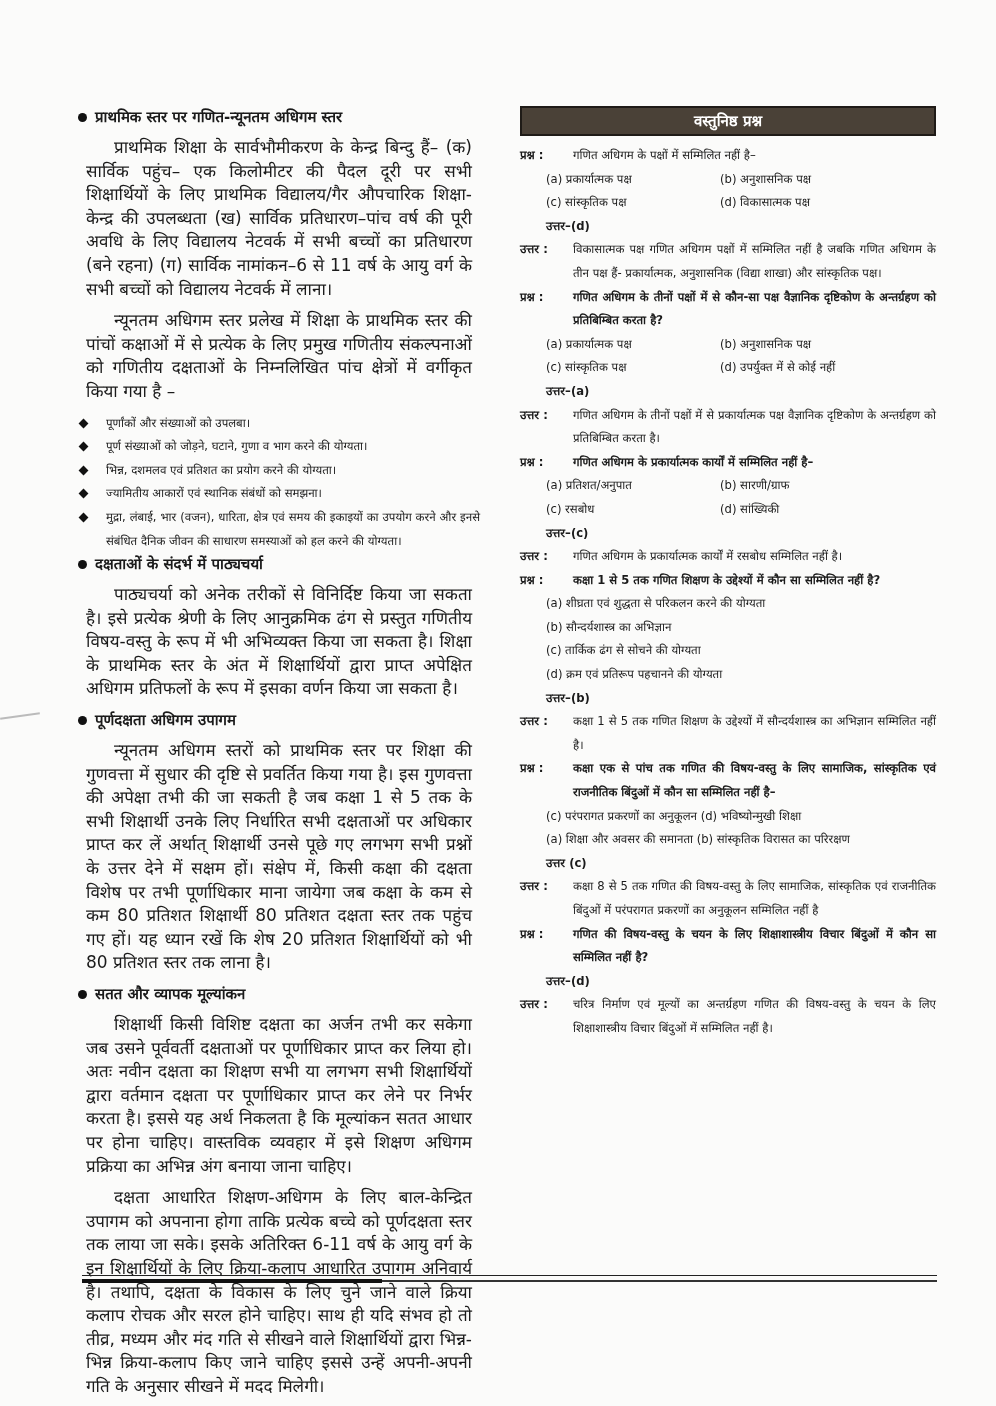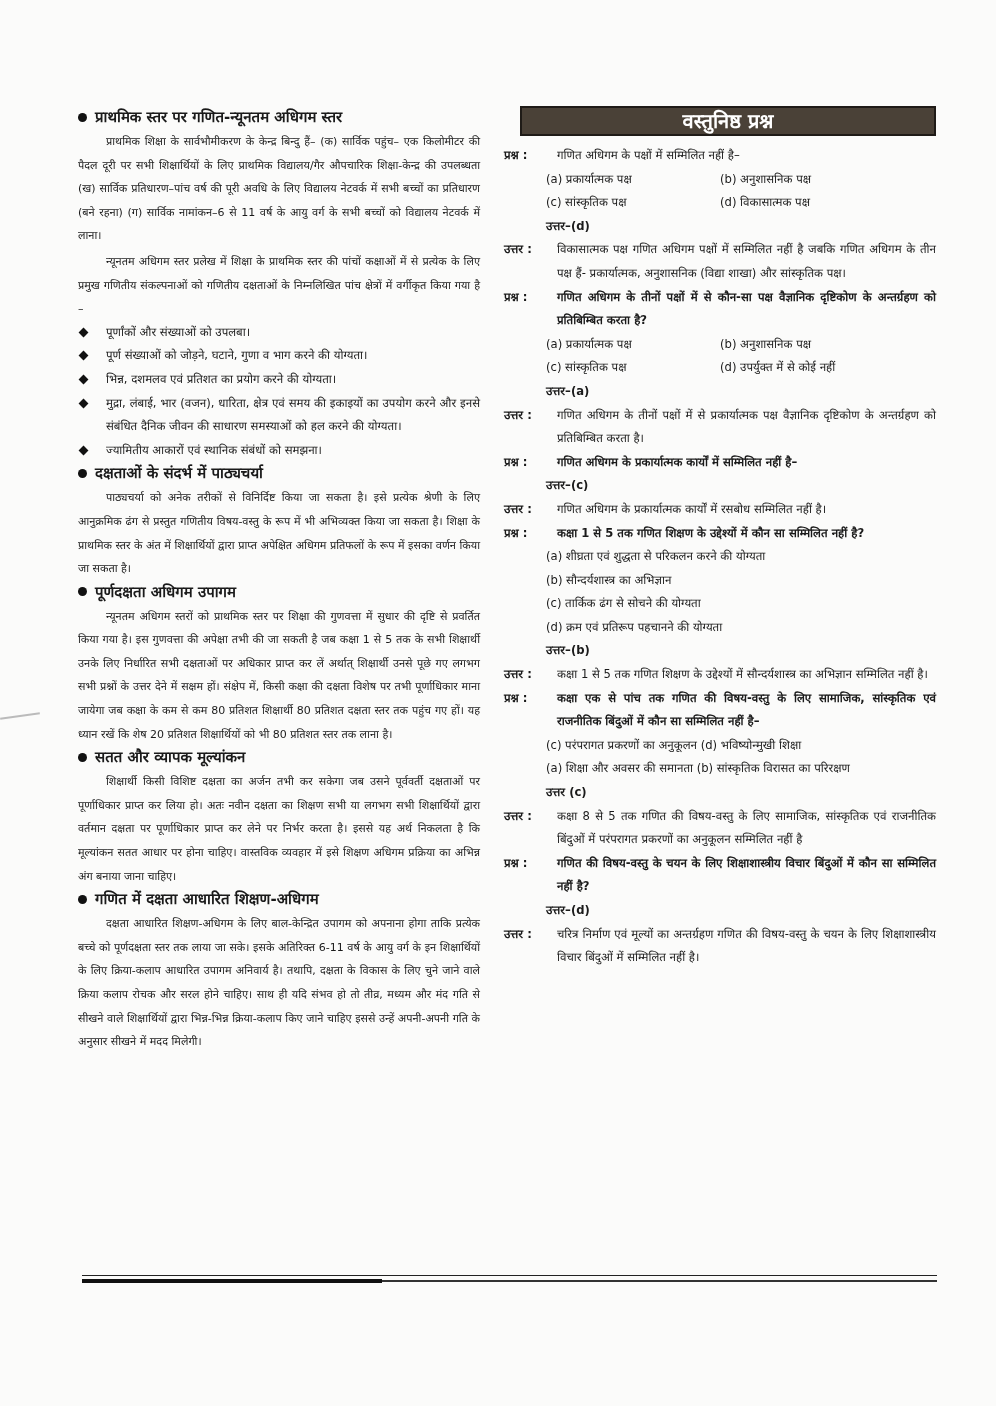--- a/index.html
+++ b/index.html
@@ -5,31 +5,31 @@
   html, body { margin:0; padding:0; }
   body {
     width:996px; height:1406px; background:#fbfbfa; position:relative; overflow:hidden;
     font-family:"DejaVu Sans", sans-serif; color:#1a1a1a;
   }
   .col { position:absolute; top:106px; }
   .left { left:78px; width:402px; }
   .right { left:504px; width:432px; }
   .heading { font-weight:bold; font-size:15px; line-height:22px; margin:0 0 2px 0; display:flex; align-items:center; }
   .heading .dot { display:inline-block; width:9px; height:9px; border-radius:50%; background:#111; margin-right:8px; flex:none; }
-  .para { font-size:11px; line-height:23.6px; text-align:justify; text-indent:28px; margin:0; }
+  .para { font-size:17px; line-height:23.6px; text-align:justify; text-indent:28px; margin:8px; }
   .bullets { list-style:none; margin:0; padding:0; }
   .bullets li { position:relative; padding-left:28px; font-size:11.6px; line-height:23.6px; text-align:justify; }
   .bullets li .diamond { position:absolute; left:2px; top:8px; width:7px; height:7px; background:#111; transform:rotate(45deg); }
   .banner {
-    background:#4a4137; color:#fff; text-align:center; font-weight:bold; font-size:20px;
+    background:#4a4137; color:#fff; text-align:center; font-weight:bold; font-size:15px;
     height:26px; line-height:26px; border:2px solid #1f1b17; margin:0 0 8px 16px;
   }
   .qa { font-size:11.6px; line-height:23.6px; }
   .row { display:flex; }
-  .lbl { flex:none; width:42px; font-weight:bold; }
+  .lbl { flex:none; width:42px; font-weight:bold;margin-left:16px; }
   .txt { flex:1; text-align:justify;margin-left:11px; }
   .txt.b { font-weight:bold; }
   .opts { margin-left:42px; }
   .opt2 { display:flex;gap:36px; }
   .opt2 span { display:block; }
   .opt2 .o1 { width:138px; }
   .ans { margin-left:42px; font-weight:bold; }
   .rule1 { position:absolute; left:82px; top:1275px; width:855px; height:1px; background:#222; }
   .rule2 { position:absolute; left:82px; top:1280px; width:855px; height:2px; background:#333; }
   .rule2b { position:absolute; left:82px; top:1279px; width:300px; height:4px; background:#111; }
@@ -45,22 +45,22 @@
     <h2 class="heading">
         <span class="dot"></span>
         <span>प्राथमिक स्तर पर गणित-न्यूनतम अधिगम स्तर</span>
       </h2>
     <p class="para">प्राथमिक शिक्षा के सार्वभौमीकरण के केन्द्र बिन्दु हैं– (क) सार्विक पहुंच– एक किलोमीटर की पैदल दूरी पर सभी शिक्षार्थियों के लिए प्राथमिक विद्यालय/गैर औपचारिक शिक्षा-केन्द्र की उपलब्धता (ख) सार्विक प्रतिधारण–पांच वर्ष की पूरी अवधि के लिए विद्यालय नेटवर्क में सभी बच्चों का प्रतिधारण (बने रहना) (ग) सार्विक नामांकन–6 से 11 वर्ष के आयु वर्ग के सभी बच्चों को विद्यालय नेटवर्क में लाना।</p>
     <p class="para" style="margin-top:2px">न्यूनतम अधिगम स्तर प्रलेख में शिक्षा के प्राथमिक स्तर की पांचों कक्षाओं में से प्रत्येक के लिए प्रमुख गणितीय संकल्पनाओं को गणितीय दक्षताओं के निम्नलिखित पांच क्षेत्रों में वर्गीकृत किया गया है –</p>
     <ul class="bullets">
       <li><span class="diamond"></span><span>पूर्णांकों और संख्याओं को उपलबा।</span></li>
       <li><span class="diamond"></span><span>पूर्ण संख्याओं को जोड़ने, घटाने, गुणा व भाग करने की योग्यता।</span></li>
       <li><span class="diamond"></span><span>भिन्न, दशमलव एवं प्रतिशत का प्रयोग करने की योग्यता।</span></li>
+      <li><span class="diamond"></span><span>ज्यामितीय आकारों एवं स्थानिक संबंधों को समझना।</span></li>
       <li><span class="diamond"></span><span>मुद्रा, लंबाई, भार (वजन), धारिता, क्षेत्र एवं समय की इकाइयों का उपयोग करने और इनसे संबंधित दैनिक जीवन की साधारण समस्याओं को हल करने की योग्यता।</span></li>
-      <li><span class="diamond"></span><span>ज्यामितीय आकारों एवं स्थानिक संबंधों को समझना।</span></li>
     </ul>
   </section>
 
   <section>
     <h2 class="heading">
         <span class="dot"></span>
         <span>दक्षताओं के संदर्भ में पाठ्यचर्या</span>
       </h2>
     <p class="para">पाठ्यचर्या को अनेक तरीकों से विनिर्दिष्ट किया जा सकता है। इसे प्रत्येक श्रेणी के लिए आनुक्रमिक ढंग से प्रस्तुत गणितीय विषय-वस्तु के रूप में भी अभिव्यक्त किया जा सकता है। शिक्षा के प्राथमिक स्तर के अंत में शिक्षार्थियों द्वारा प्राप्त अपेक्षित अधिगम प्रतिफलों के रूप में इसका वर्णन किया जा सकता है।</p>
   </section>
@@ -75,24 +75,20 @@
 
   <section>
     <h2 class="heading">
         <span class="dot"></span>
         <span>सतत और व्यापक मूल्यांकन</span>
       </h2>
     <p class="para">शिक्षार्थी किसी विशिष्ट दक्षता का अर्जन तभी कर सकेगा जब उसने पूर्ववर्ती दक्षताओं पर पूर्णाधिकार प्राप्त कर लिया हो। अतः नवीन दक्षता का शिक्षण सभी या लगभग सभी शिक्षार्थियों द्वारा वर्तमान दक्षता पर पूर्णाधिकार प्राप्त कर लेने पर निर्भर करता है। इससे यह अर्थ निकलता है कि मूल्यांकन सतत आधार पर होना चाहिए। वास्तविक व्यवहार में इसे शिक्षण अधिगम प्रक्रिया का अभिन्न अंग बनाया जाना चाहिए।</p>
   </section>
 
   <section>
-    <h2 class="heading">
-        <span class="dot"></span>
-        <span>गणित में दक्षता आधारित शिक्षण-अधिगम</span>
-      </h2>
     <p class="para">दक्षता आधारित शिक्षण-अधिगम के लिए बाल-केन्द्रित उपागम को अपनाना होगा ताकि प्रत्येक बच्चे को पूर्णदक्षता स्तर तक लाया जा सके। इसके अतिरिक्त 6-11 वर्ष के आयु वर्ग के इन शिक्षार्थियों के लिए क्रिया-कलाप आधारित उपागम अनिवार्य है। तथापि, दक्षता के विकास के लिए चुने जाने वाले क्रिया कलाप रोचक और सरल होने चाहिए। साथ ही यदि संभव हो तो तीव्र, मध्यम और मंद गति से सीखने वाले शिक्षार्थियों द्वारा भिन्न-भिन्न क्रिया-कलाप किए जाने चाहिए इससे उन्हें अपनी-अपनी गति के अनुसार सीखने में मदद मिलेगी।</p>
   </section>
 </div>
 
 <div class="col right">
   <div class="banner">वस्तुनिष्ठ प्रश्न</div>
 
   <div class="qa">
     <div class="row">
         <span class="lbl">प्रश्न :</span>
@@ -135,20 +131,30 @@
         <span class="lbl">उत्तर :</span>
         <span class="txt">गणित अधिगम के तीनों पक्षों में से प्रकार्यात्मक पक्ष वैज्ञानिक दृष्टिकोण के अन्तर्ग्रहण को प्रतिबिम्बित करता है।</span>
       </div>
   </div>
 
   <div class="qa">
     <div class="row">
         <span class="lbl">प्रश्न :</span>
         <span class="txt b">गणित अधिगम के प्रकार्यात्मक कार्यों में सम्मिलित नहीं है–</span>
       </div>
+    <div class="opts">
+      <div class="opt2">
+          <span class="o1">(a) प्रतिशत/अनुपात</span>
+          <span>(b) सारणी/ग्राफ</span>
+        </div>
+      <div class="opt2">
+          <span class="o1">(c) रसबोध</span>
+          <span>(d) सांख्यिकी</span>
+        </div>
+    </div>
     <div class="ans">उत्तर–(c)</div>
     <div class="row">
         <span class="lbl">उत्तर :</span>
         <span class="txt">गणित अधिगम के प्रकार्यात्मक कार्यों में रसबोध सम्मिलित नहीं है।</span>
       </div>
   </div>
 
   <div class="qa">
     <div class="row">
         <span class="lbl">प्रश्न :</span>

